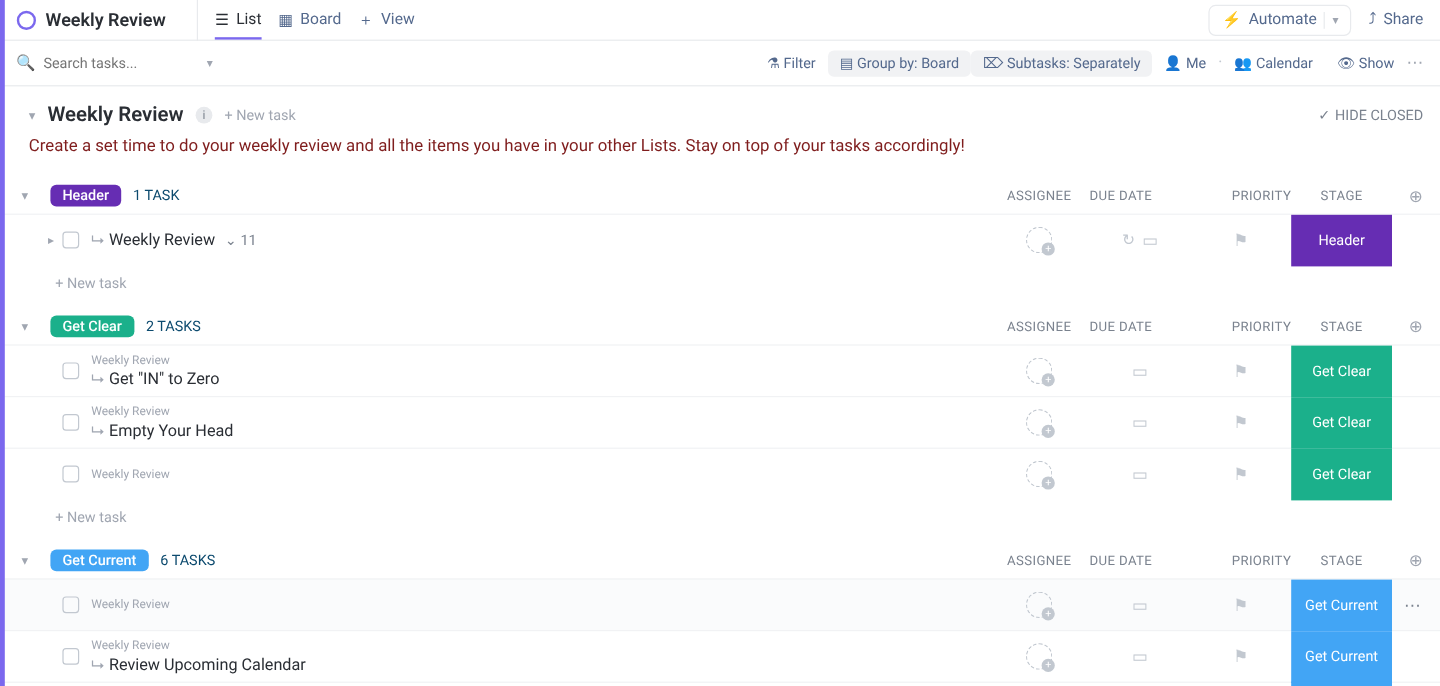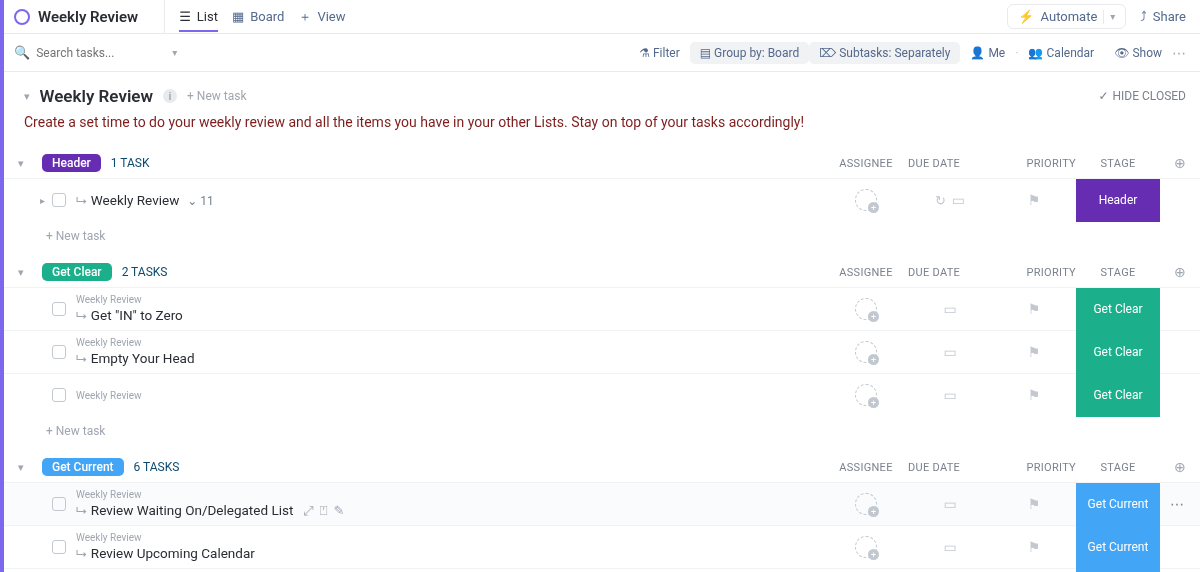--- a/index.html
+++ b/index.html
@@ -295,25 +295,20 @@
         <span class="c-prio">Priority</span>
         <span class="c-stage">Stage</span>
         <span class="c-add">⊕</span>
       </div>
     </div>
     <div class="task-row row-hover">
       <span class="task-caret"></span>
       <span class="checkbox"></span>
       <div class="task-body">
         <span class="task-crumb">Weekly Review</span>
-        <span class="task-name"><span class="sub-icn">⮡</span>Review Waiting On/Delegated List<span class="icons-inline">
-            <span>⤢</span>
-            <span>⍞</span>
-            <span>✎</span>
-          </span></span>
       </div>
       <div class="row-right">
         <div class="cell assignee">
           <span class="avatar-empty"></span>
         </div>
         <div class="cell due">
           <span class="cal">▭</span>
         </div>
         <div class="cell prio">
           <span class="flag">⚑</span>

